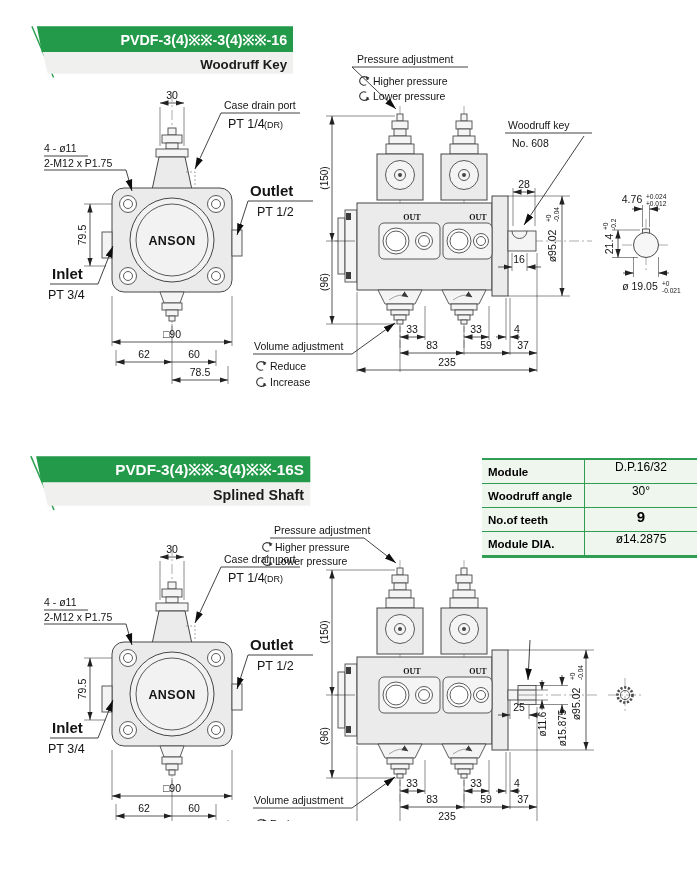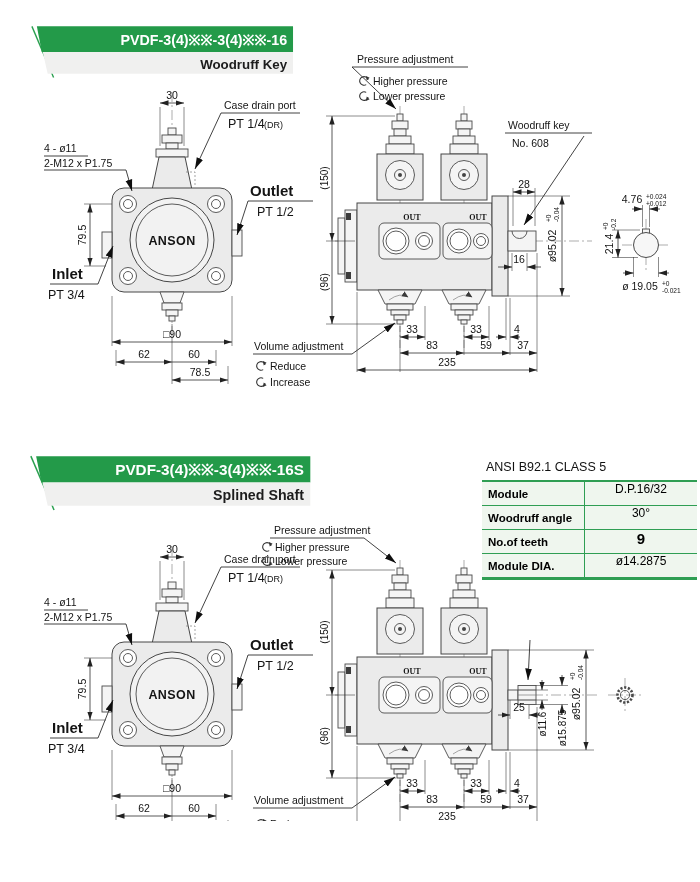--- a/index.html
+++ b/index.html
@@ -377,21 +377,20 @@
 
 <svg class="abs" style="left:24px;top:453px" width="290" height="58" viewBox="0 0 272 55">
   <line x1="5" y1="3" x2="27" y2="54" stroke="#2aa04f" stroke-width="1.4"></line>
   <polygon points="10,3 270,3 270,28 15,28" fill="#239a49"></polygon>
   <polygon points="16,28 270,28 270,50 21,50" fill="#f0f0ef"></polygon>
   <text x="264" y="21" text-anchor="end" class="bTitle">PVDF-3(4)※※-3(4)※※-16S</text>
   <text x="264" y="45" text-anchor="end" class="bSub">Splined Shaft</text>
 </svg>
 
 <div class="stable">
-  <div class="stitle">ANSI B92.1 CLASS 5</div>
   <div class="tbl">
     <div class="trow">
       <div class="tlab">Module</div>
       <div class="tval">D.P.16/32</div>
     </div>
     <div class="trow">
       <div class="tlab">Woodruff angle</div>
       <div class="tval">30°</div>
     </div>
     <div class="trow">

